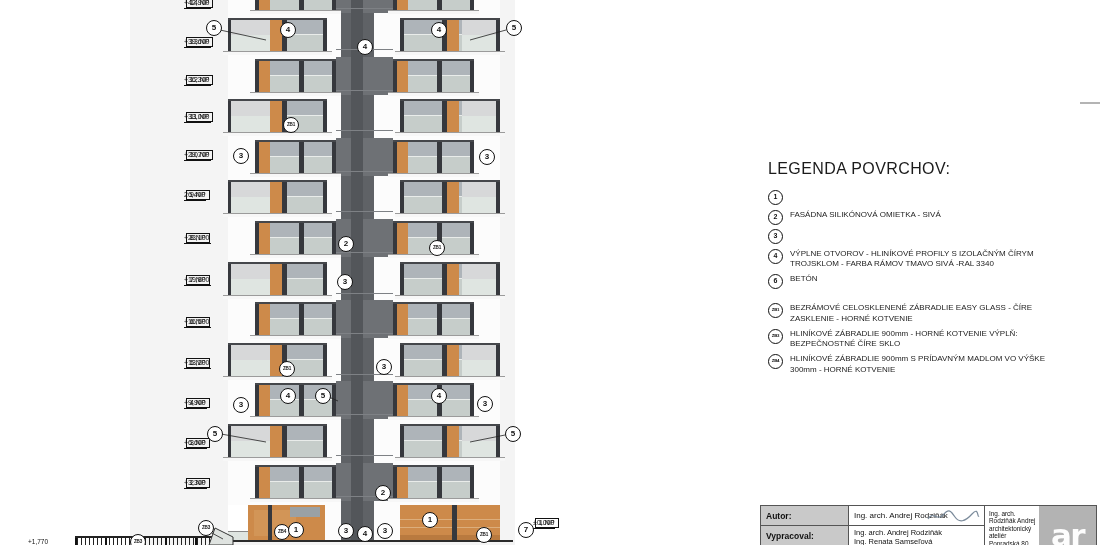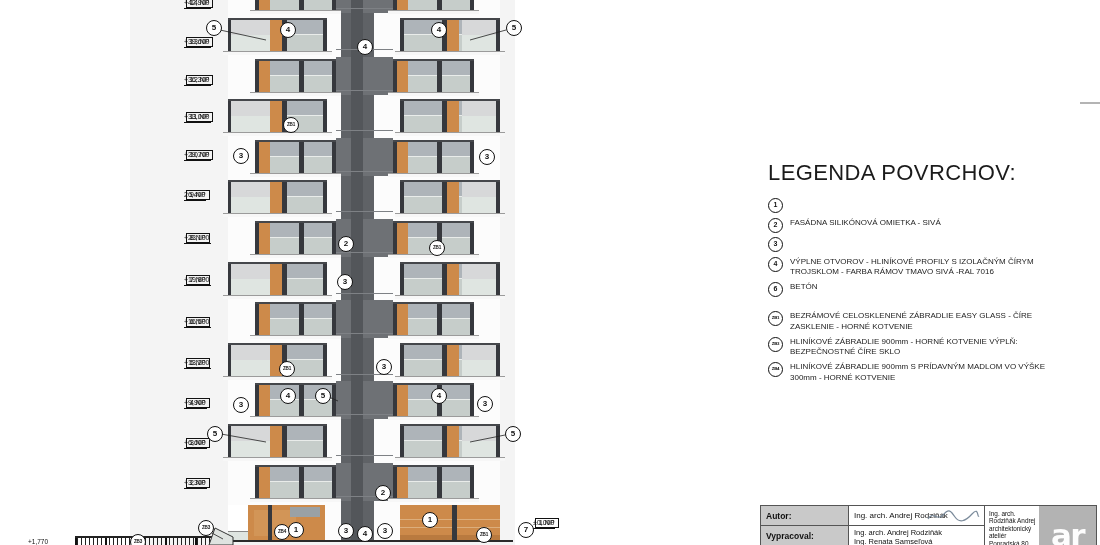--- a/index.html
+++ b/index.html
@@ -14,21 +14,21 @@
   .lvl-low{display:flex;align-items:flex-start;}
   .lvl-arrow{font-size:8px;line-height:9px;margin-left:5px;}
   .lvl-box{border:1px solid #111;font-size:7px;line-height:8px;padding:0 3px;margin-left:2px;
            white-space:nowrap;background:transparent;}
   
   .bub{position:absolute;width:14px;height:14px;border:1px solid #111;border-radius:50%;
        background:#fff;font-size:8px;font-weight:bold;line-height:13px;text-align:center;z-index:30;}
   .bub.zb{font-size:4.6px;letter-spacing:-0.3px;line-height:13px;}
   
   #legend{position:absolute;left:768px;top:160px;width:320px;}
-  #legend h2{margin:0 0 12px 0;font-size:22px;font-weight:400;letter-spacing:.4px;color:#1b1b1b;}
+  #legend h2{margin:0 0 12px 0;font-size:16px;font-weight:400;letter-spacing:.4px;color:#1b1b1b;}
   .lg-item{display:flex;margin-bottom:4.5px;}
   .lg-item.gap{margin-top:14px;}
   .lg-circle{flex:0 0 13px;width:13px;height:13px;border:1px solid #111;border-radius:50%;
              font-size:7px;font-weight:bold;line-height:12px;text-align:center;margin-right:7px;}
   .lg-circle.zb{font-size:4.4px;letter-spacing:-0.3px;}
   .lg-text{font-size:8px;line-height:10.5px;width:278px;color:#1c1c1c;}
   
   #titleblock{position:absolute;left:760px;top:505px;width:337px;height:62px;
               border:1px solid #555;box-sizing:border-box;background:#fff;}
   .tb-cell{position:absolute;box-sizing:border-box;border-right:1px solid #555;border-bottom:1px solid #555;}
@@ -563,21 +563,21 @@
         </div>
         <div class="lg-item">
           <span class="lg-circle">2</span>
           <span class="lg-text">FASÁDNA SILIKÓNOVÁ OMIETKA - SIVÁ</span>
         </div>
         <div class="lg-item">
           <span class="lg-circle">3</span>
         </div>
         <div class="lg-item">
           <span class="lg-circle">4</span>
-          <span class="lg-text">VÝPLNE OTVOROV - HLINÍKOVÉ PROFILY S  IZOLAČNÝM ČÍRYM TROJSKLOM - FARBA RÁMOV TMAVO SIVÁ -RAL 7016</span>
+          <span class="lg-text">VÝPLNE OTVOROV - HLINÍKOVÉ PROFILY S  IZOLAČNÝM ČÍRYM TROJSKLOM - FARBA RÁMOV TMAVO SIVÁ -RAL 3340</span>
         </div>
         <div class="lg-item">
           <span class="lg-circle">6</span>
           <span class="lg-text">BETÓN</span>
         </div>
         <div class="lg-item gap">
           <span class="lg-circle zb">ZB1</span>
           <span class="lg-text">BEZRÁMOVÉ CELOSKLENENÉ ZÁBRADLIE EASY GLASS - ČÍRE ZASKLENIE - HORNÉ KOTVENIE</span>
         </div>
         <div class="lg-item">

